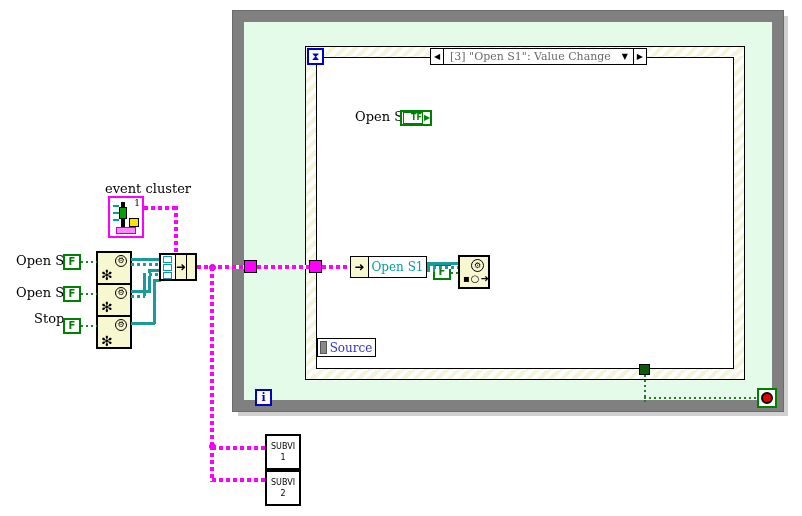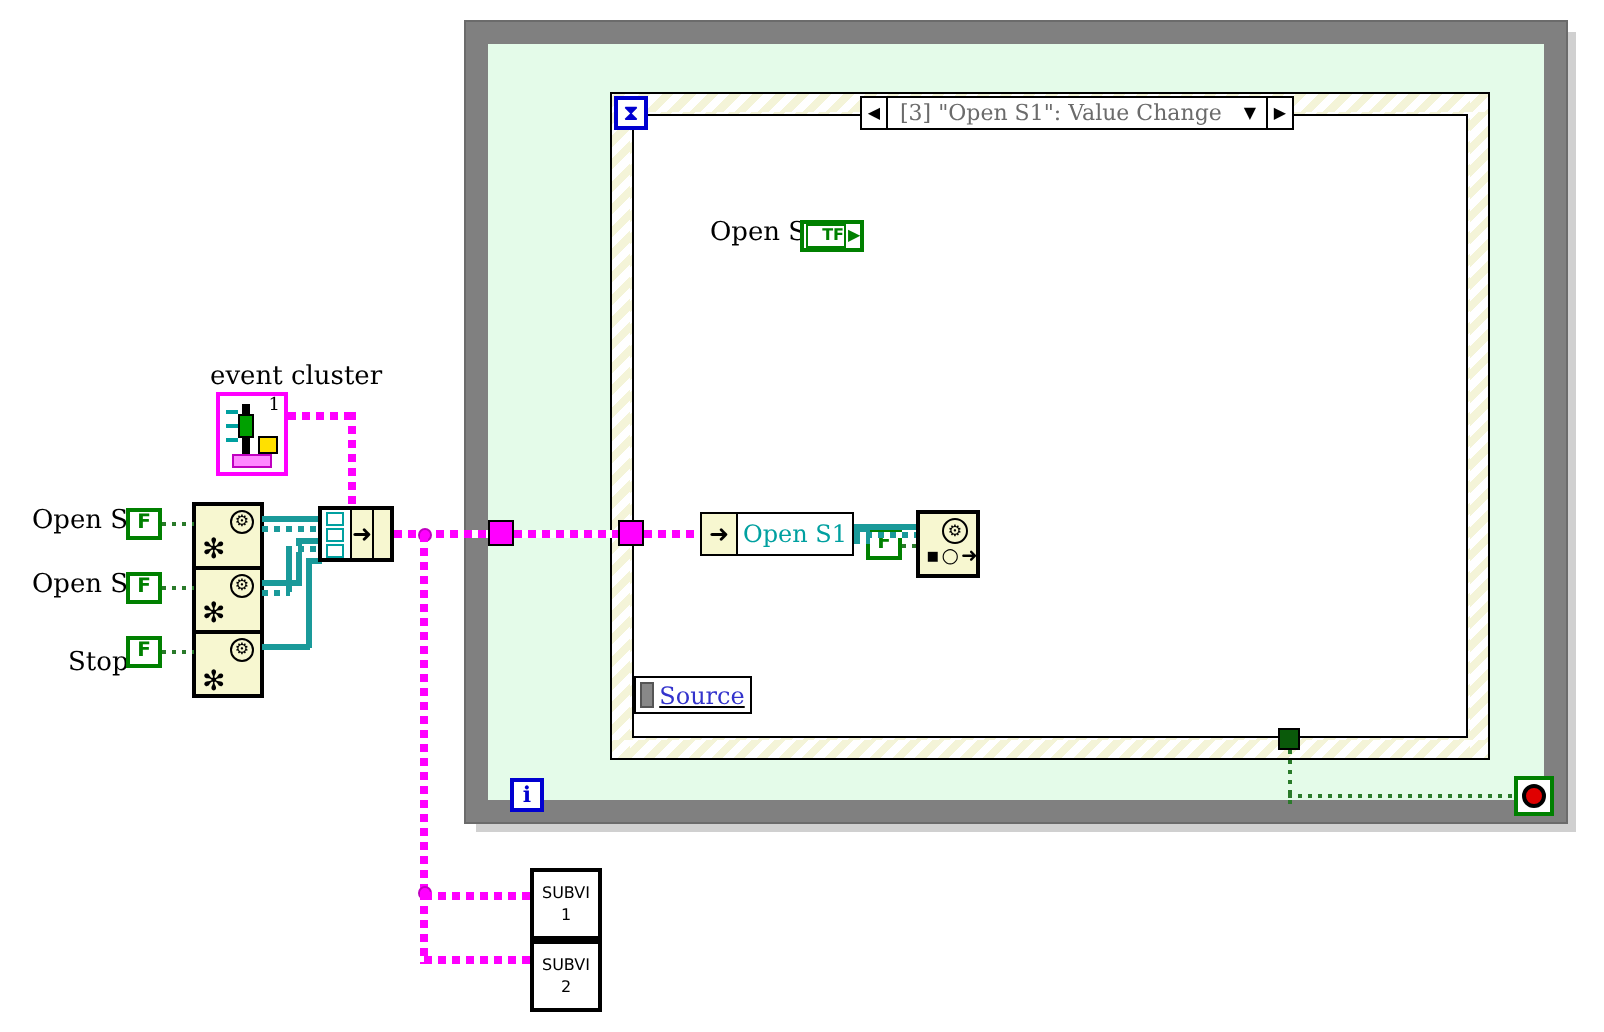--- a/index.html
+++ b/index.html
@@ -153,21 +153,21 @@
   
   .diag-label {
     font-family: "DejaVu Serif", serif;
     font-size: 13px;
     color: #000000;
     white-space: nowrap;
   }
   #lbl-event-cluster { left: 105px; top: 181px; }
   #lbl-open-s1-left  { left: 16px;  top: 253px; }
   #lbl-open-s2-left  { left: 16px;  top: 285px; }
-  #lbl-stop-left     { left: 34px;  top: 324px; }
+  #lbl-stop-left     { left: 34px;  top: 311px; }
   #lbl-open-s1-ind   { left: 355px; top: 109px; }
 
   
   .bool-f {
     width: 18px; height: 16px;
     border: 2px solid #008000;
     background: #ffffff;
     box-sizing: border-box;
     color: #008000;
     font-family: "DejaVu Sans", sans-serif;
@@ -397,21 +397,20 @@
 
   
   #source-node {
     left: 317px; top: 338px;
     width: 59px; height: 19px;
     border: 1px solid #000;
     background: #ffffff;
     box-sizing: border-box;
     display: flex;
     align-items: center;
-    text-decoration: underline;
   }
   #source-bar {
     width: 7px; height: 13px;
     background: #888888;
     border: 1px solid #555;
     margin-left: 2px;
     box-sizing: border-box;
   }
   #source-label {
     flex: 1;

